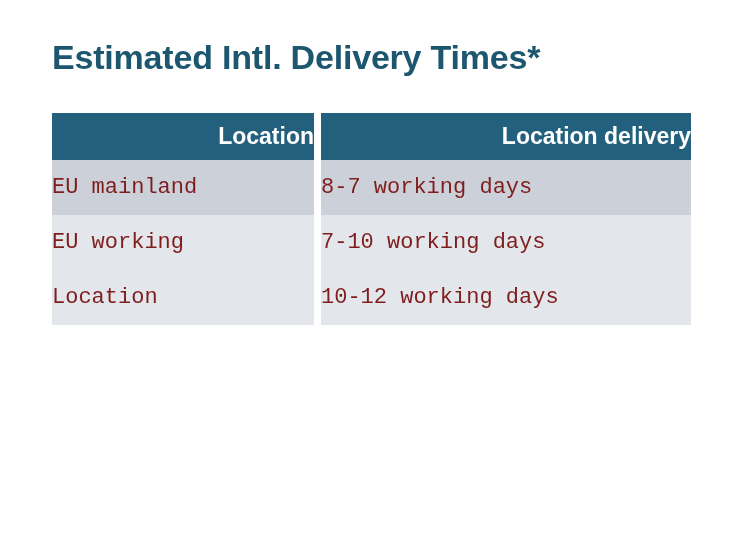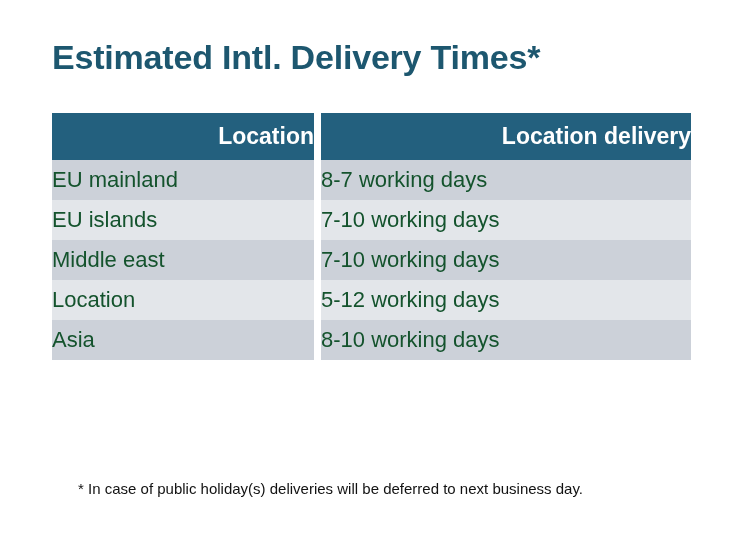--- a/index.html
+++ b/index.html
@@ -64,27 +64,28 @@
     box-sizing: border-box;
     white-space: nowrap;
   }
 
   .spacer-cell {
     background: #ffffff;
   }
 
   .body-cell {
     font-size: 22px;
-    color: #14532d;
+    color: #7f1d1d;
     text-align: left;
-    height: 40px;
+    height: 55px;
     vertical-align: middle;
     padding-left: 14px;
     box-sizing: border-box;
     white-space: nowrap;
+    font-family: Liberation Mono, monospace;
   }
 
   tr.row-odd .body-cell  { background: #ccd1d9; }
   tr.row-even .body-cell { background: #e3e6ea; }
 
   .footnote {
     position: absolute;
     left: 78px;
     top: 480px;
     font-size: 15px;
@@ -112,37 +113,26 @@
         <th class="head-cell">Location delivery</th>
       </tr>
     </thead>
     <tbody>
       <tr class="row-odd">
         <td class="body-cell">EU mainland</td>
         <td class="spacer-cell"></td>
         <td class="body-cell">8-7 working days</td>
       </tr>
       <tr class="row-even">
-        <td class="body-cell">EU islands</td>
-        <td class="spacer-cell"></td>
-        <td class="body-cell">7-10 working days</td>
-      </tr>
-      <tr class="row-odd">
-        <td class="body-cell">Middle east</td>
+        <td class="body-cell">EU working</td>
         <td class="spacer-cell"></td>
         <td class="body-cell">7-10 working days</td>
       </tr>
       <tr class="row-even">
         <td class="body-cell">Location</td>
         <td class="spacer-cell"></td>
-        <td class="body-cell">5-12 working days</td>
-      </tr>
-      <tr class="row-odd">
-        <td class="body-cell">Asia</td>
-        <td class="spacer-cell"></td>
-        <td class="body-cell">8-10 working days</td>
+        <td class="body-cell">10-12 working days</td>
       </tr>
     </tbody>
   </table>
 
-  <div class="footnote">* In case of public holiday(s) deliveries will be deferred to next business day.</div>
 
 </div>
 
 </body></html>

